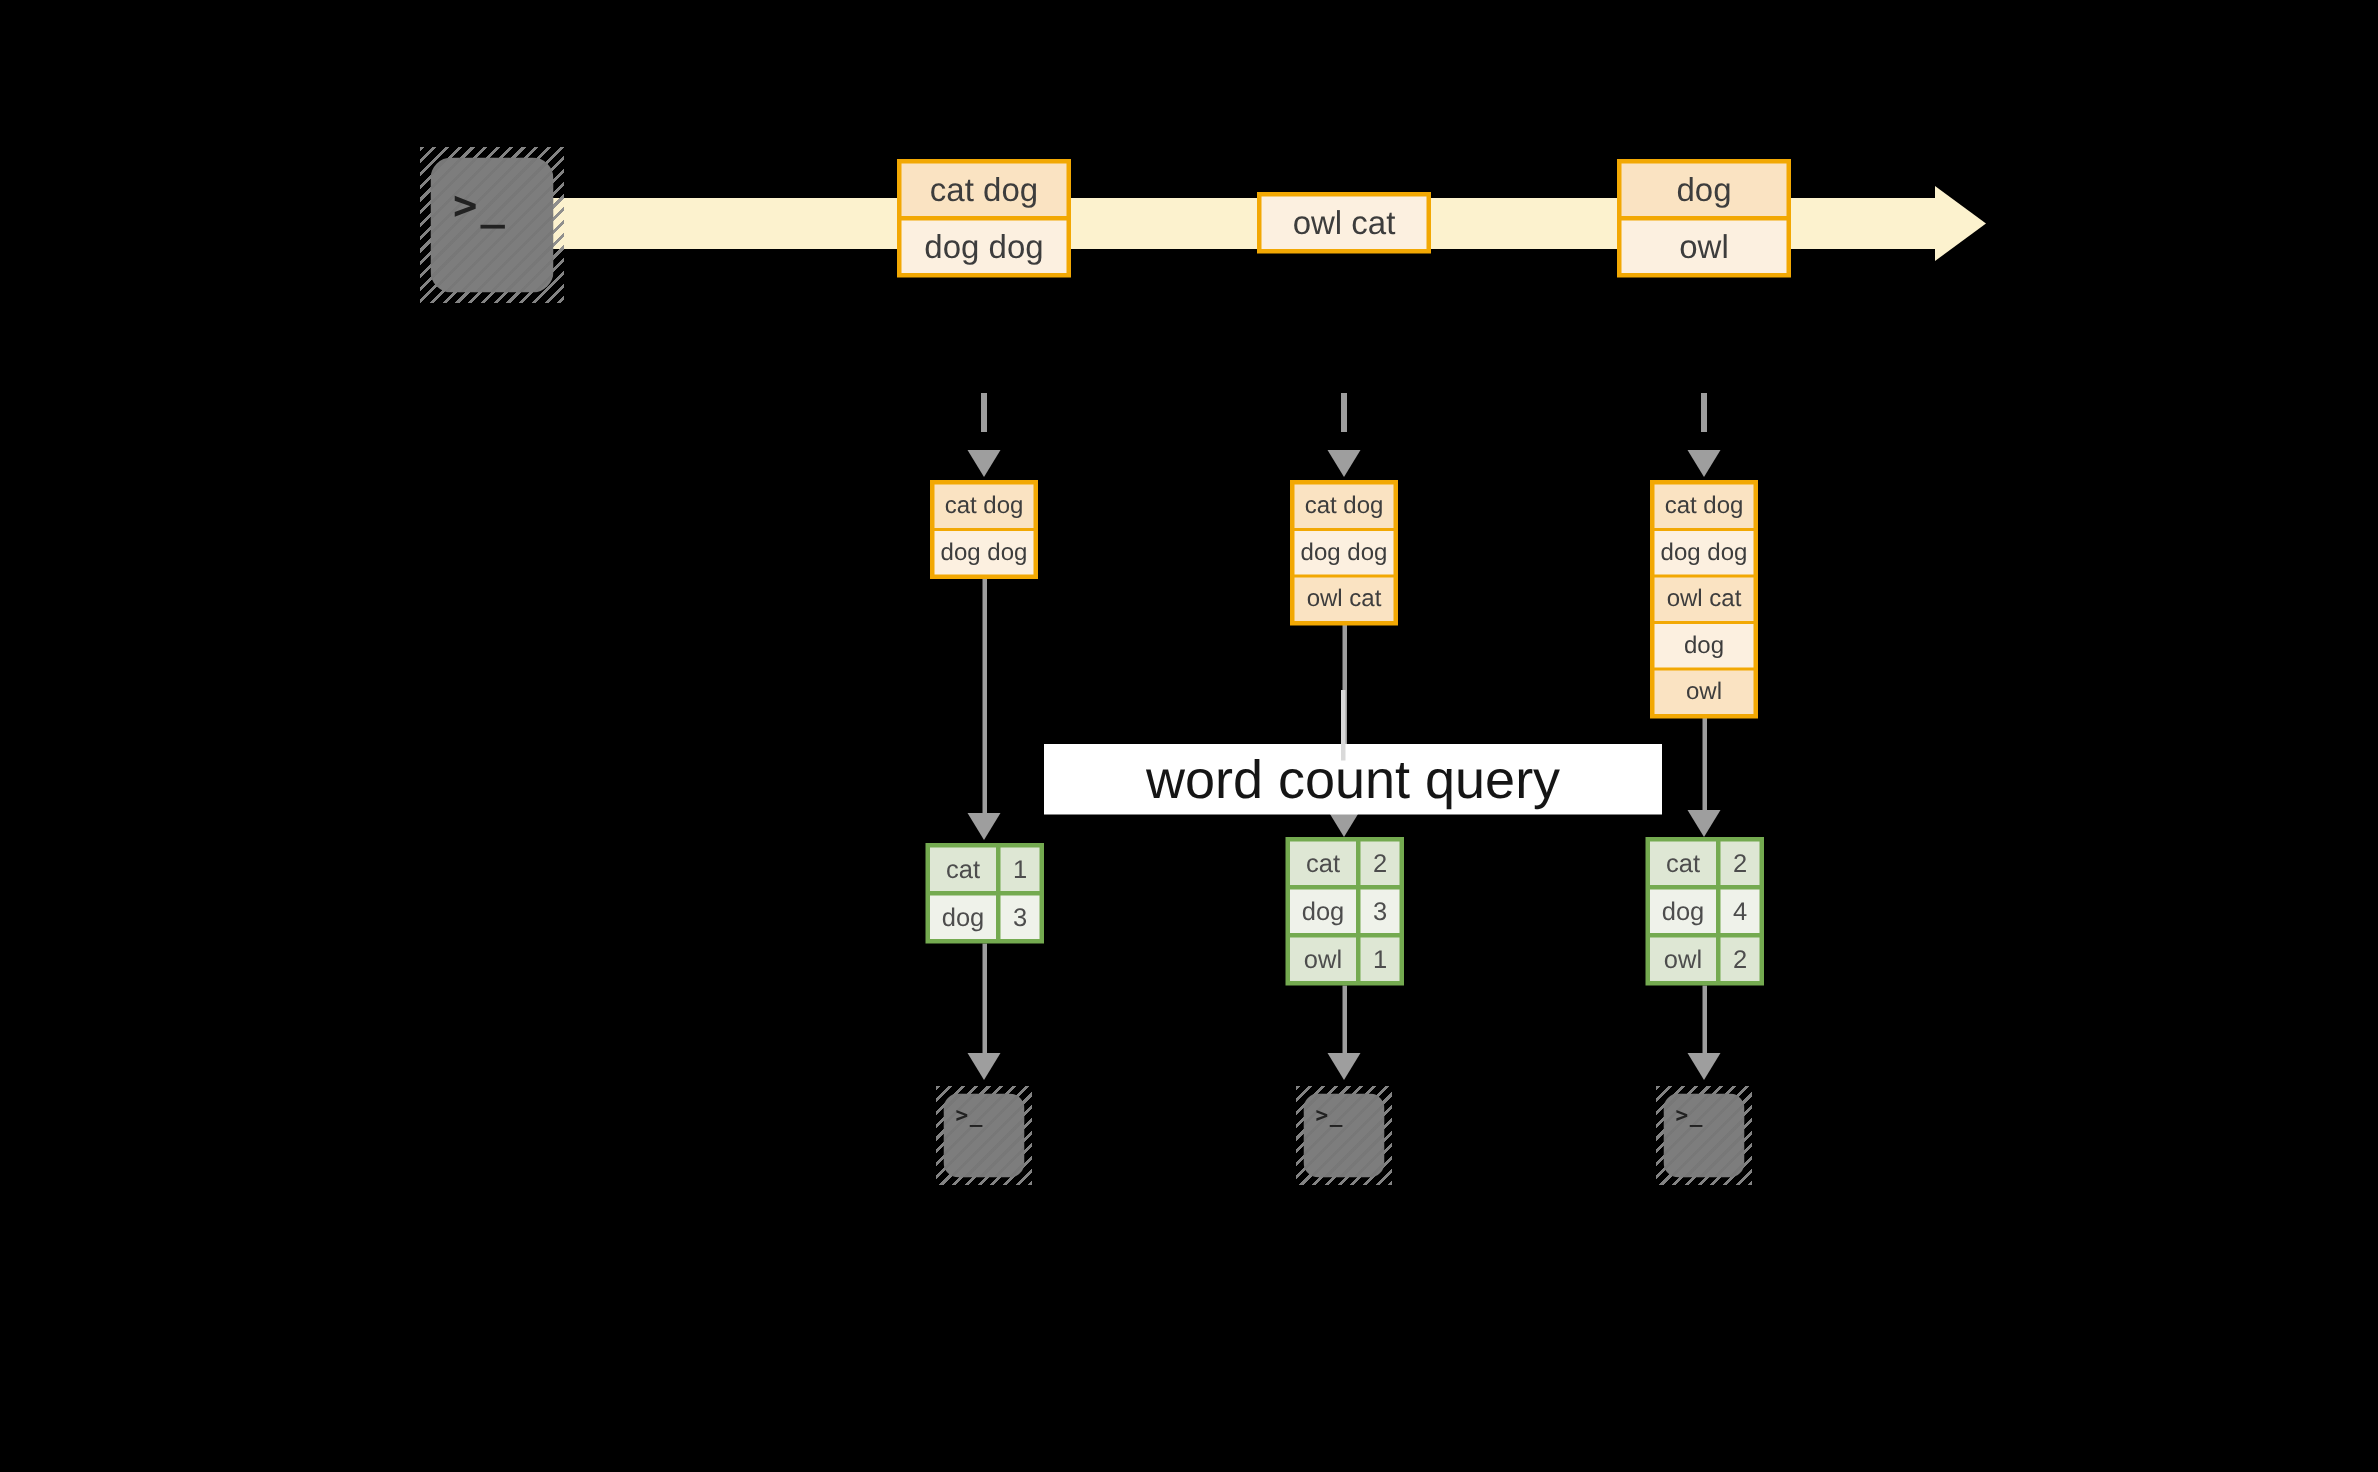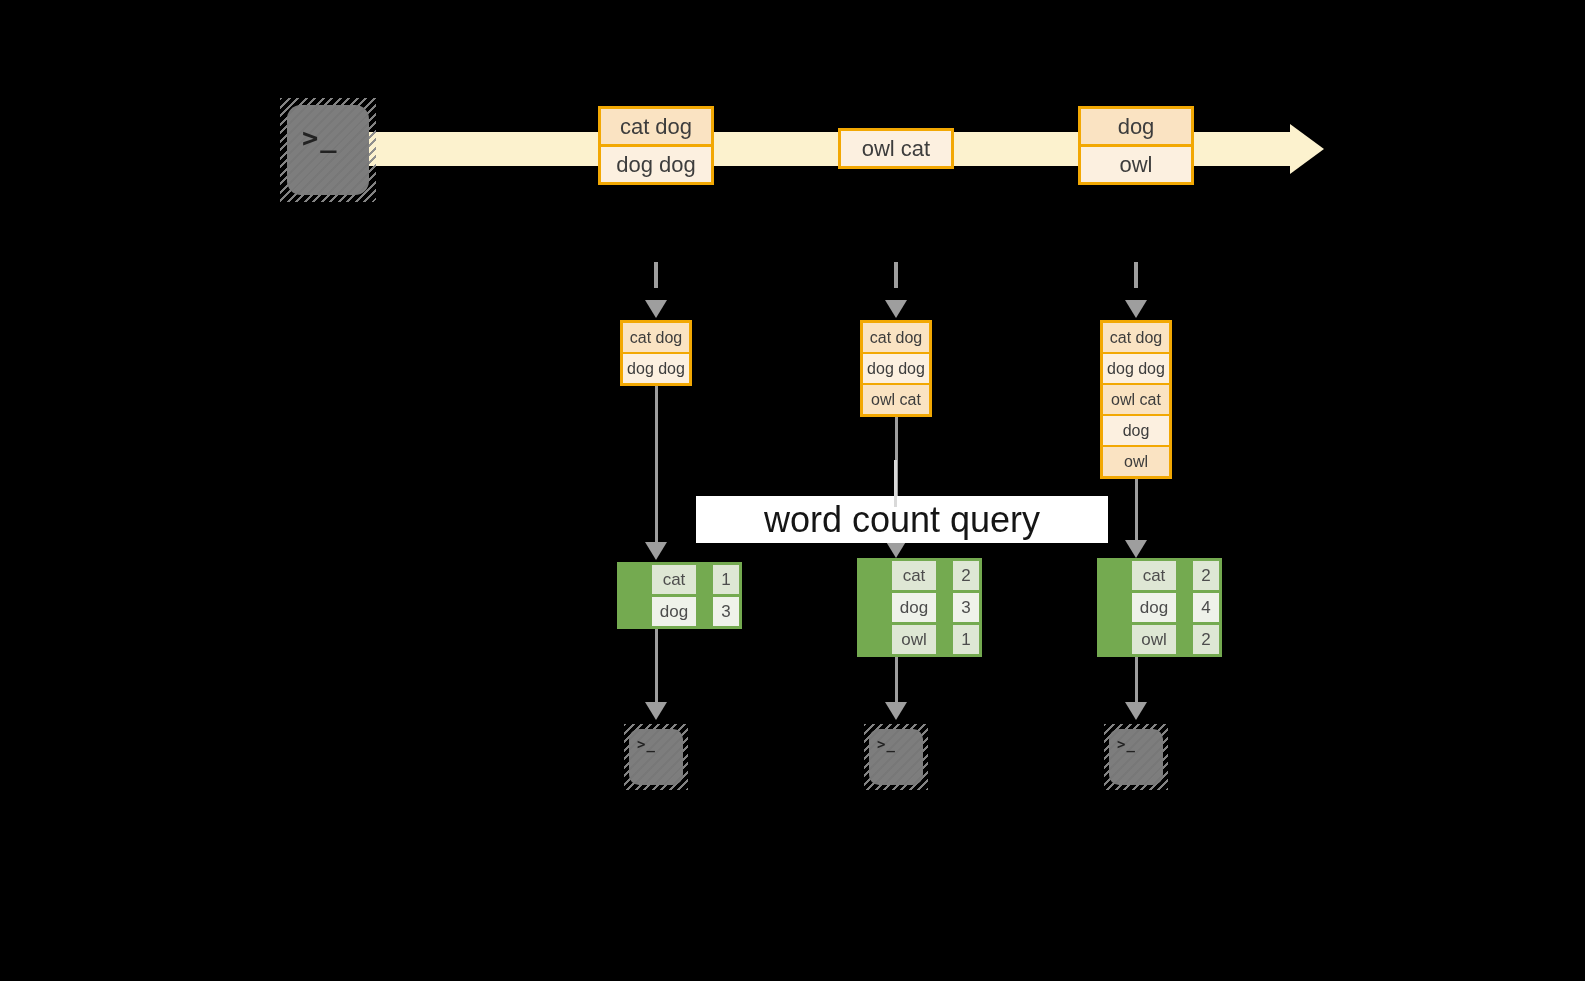--- a/index.html
+++ b/index.html
@@ -37,21 +37,21 @@
     background:repeating-linear-gradient(to bottom, #9e9e9e 0 26px, rgba(0,0,0,0) 26px 36px); }
   .v-line { position:absolute; width:3px; background:#9e9e9e; z-index:1; }
   .a-head { position:absolute; width:0; height:0; z-index:1;
     border-left:11px solid transparent; border-right:11px solid transparent; border-top:18px solid #9e9e9e; }
   
   .query-label { position:absolute; left:696px; top:460px; width:412px; height:47px; background:#ffffff;
     color:#151515; font-size:36px; line-height:47px; text-align:center; z-index:5;margin-top:36px; }
   .label-line { position:absolute; left:894px; top:460px; width:3px; height:47px; background:#d9d9d9; z-index:6; }
   
   .gtable { position:absolute; background:#74AA50; padding:3px; display:flex; flex-direction:column; gap:3px; z-index:2; }
-  .g-row { display:flex; gap:17px;margin-left:32px; }
+  .g-row { display:flex; gap:3px; }
   .g-cell { height:29px; line-height:29px; text-align:center; font-size:17px; color:#4d4d4d; }
   .g-word { width:44px; }
   .g-num { width:26px; }
   .g-row:nth-child(odd) .g-cell { background:#DEE7D4; }
   .g-row:nth-child(even) .g-cell { background:#EFF2EA; }
 </style>
 </head>
 <body>
 
 <div class="canvas">

